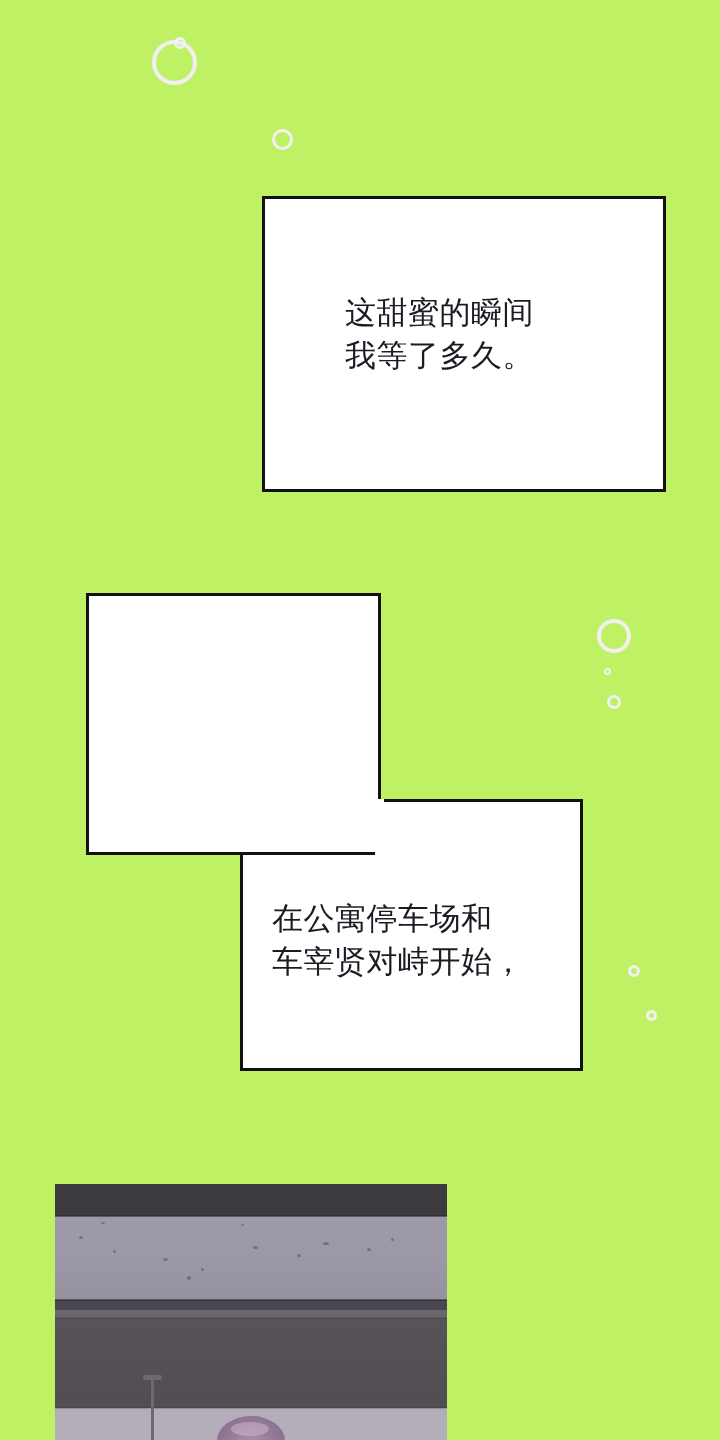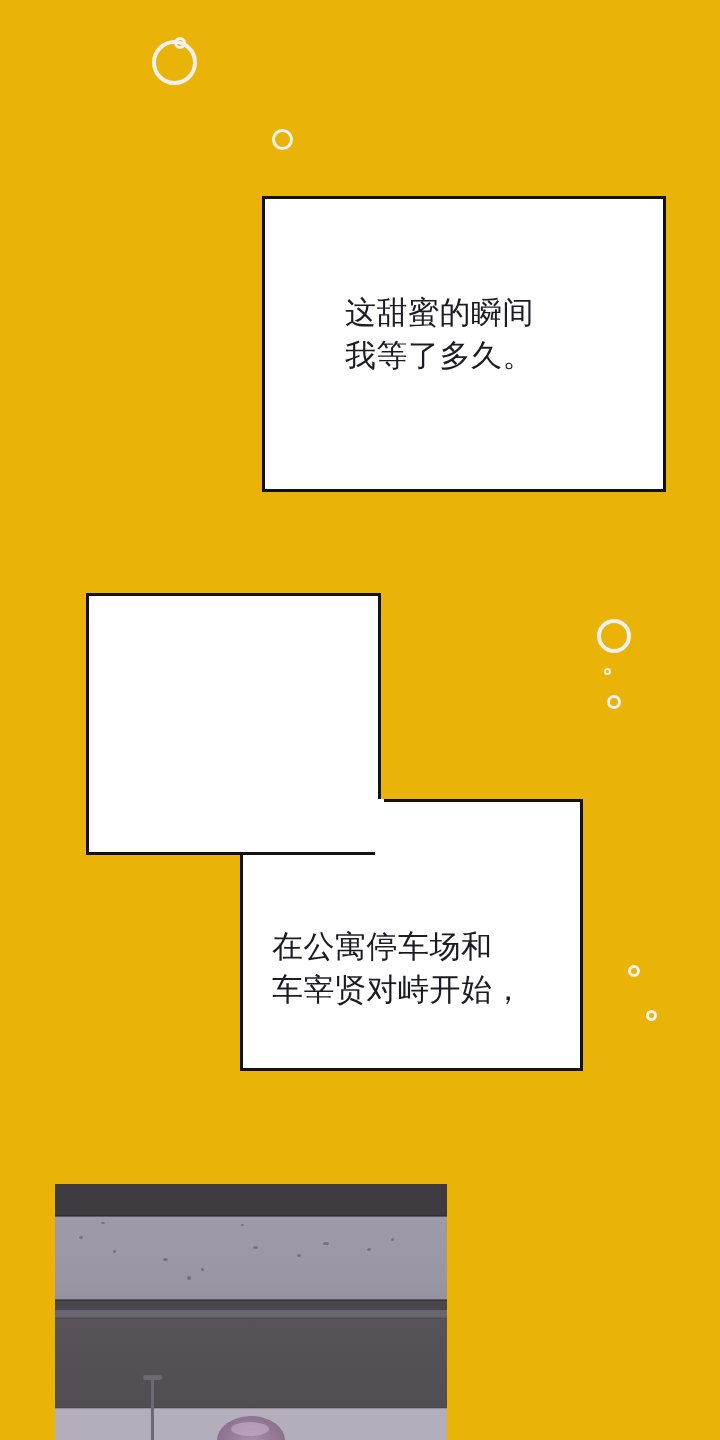--- a/index.html
+++ b/index.html
@@ -7,21 +7,21 @@
     padding: 0;
     background: #ffffff;
   }
   body {
     font-family: "Liberation Sans", "DejaVu Sans", sans-serif;
   }
   #page {
     position: relative;
     width: 720px;
     height: 1440px;
-    background: #eab308;
+    background: #bef264;
     overflow: hidden;
   }
 
   
   .bubble {
     position: absolute;
     border-radius: 50%;
     border-style: solid;
     border-color: #f1eff1;
     box-sizing: border-box;
@@ -202,21 +202,21 @@
   </div>
   <div class="panel-text" style="left:345px; top:291px; width:300px;">这甜蜜的瞬间
 我等了多久。</div>
 
   <div class="step-wrap">
     <div class="step-box upper"></div>
     <div class="step-box lower"></div>
     <div class="seam seam-h"></div>
     <div class="seam seam-v"></div>
   </div>
-  <div class="step-text" style="left:272px; top:897px; width:320px; text-align:left;margin-top:28px;">在公寓停车场和
+  <div class="step-text" style="left:272px; top:897px; width:320px; text-align:left;">在公寓停车场和
 车宰贤对峙开始，</div>
 
   <div id="art-panel">
     <div class="band b-ceiling"></div>
     <div class="band b-wall"></div>
     <div class="band b-ledge-a"></div>
     <div class="band b-ledge-b"></div>
     <div class="band b-beam"></div>
     <div class="band b-floor"></div>
 

